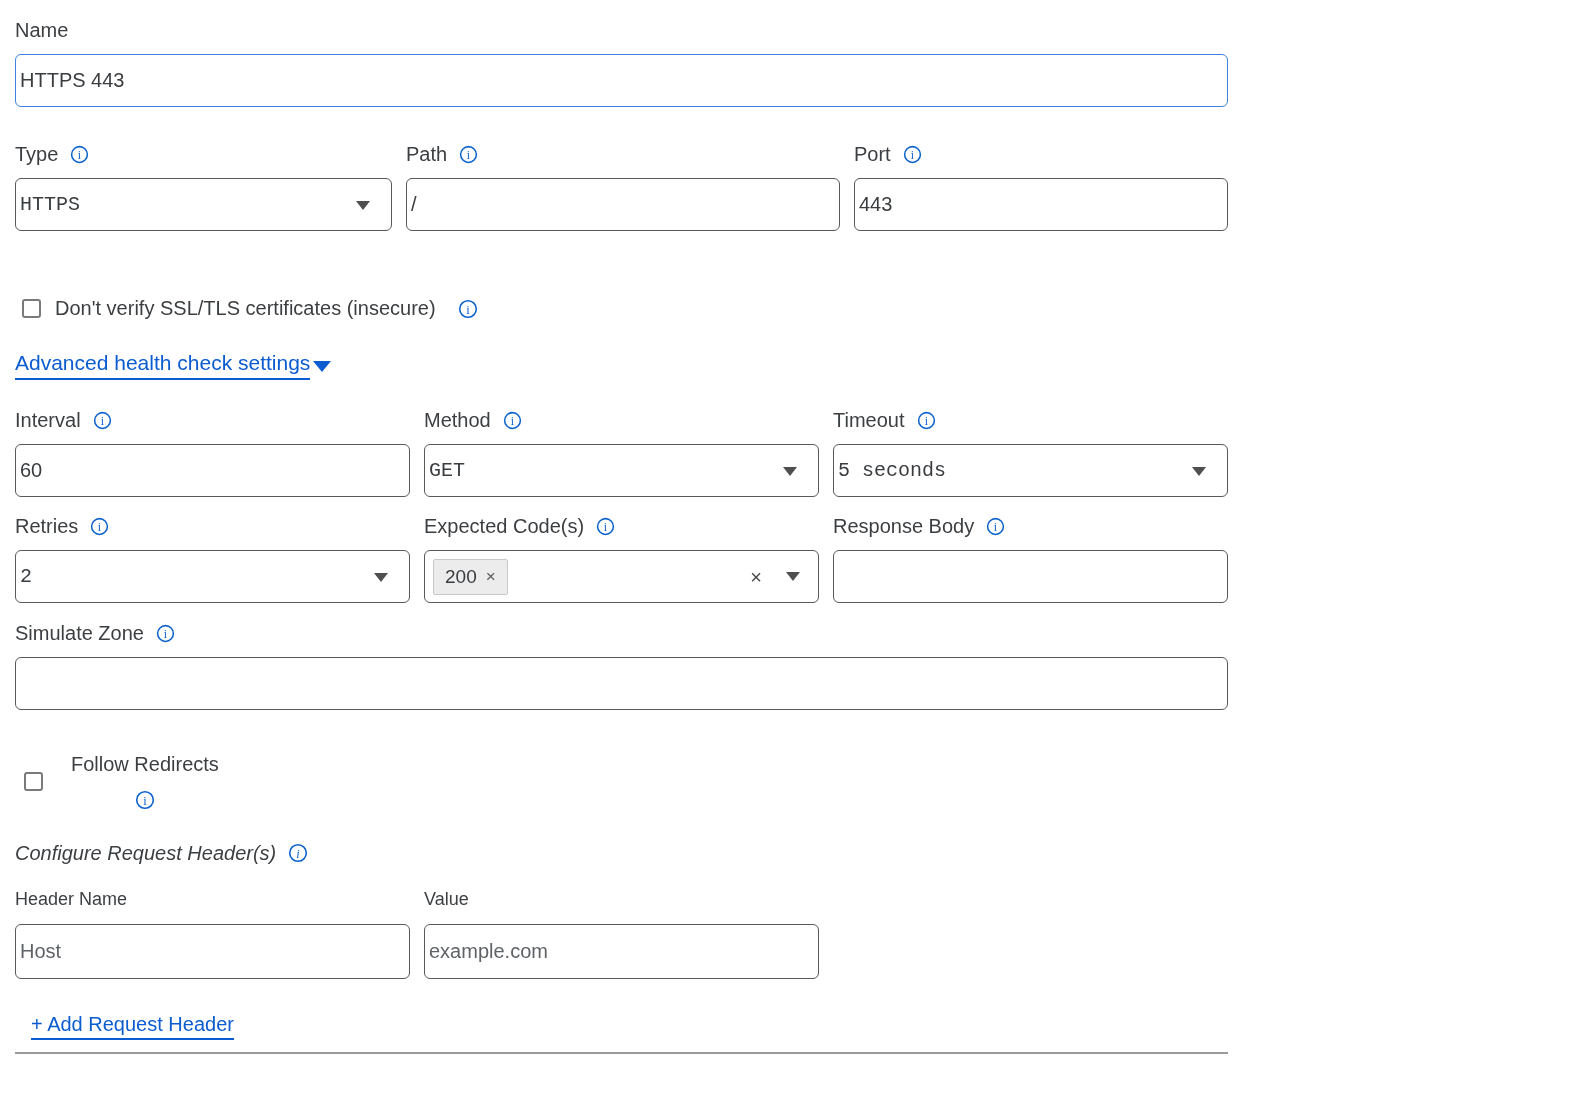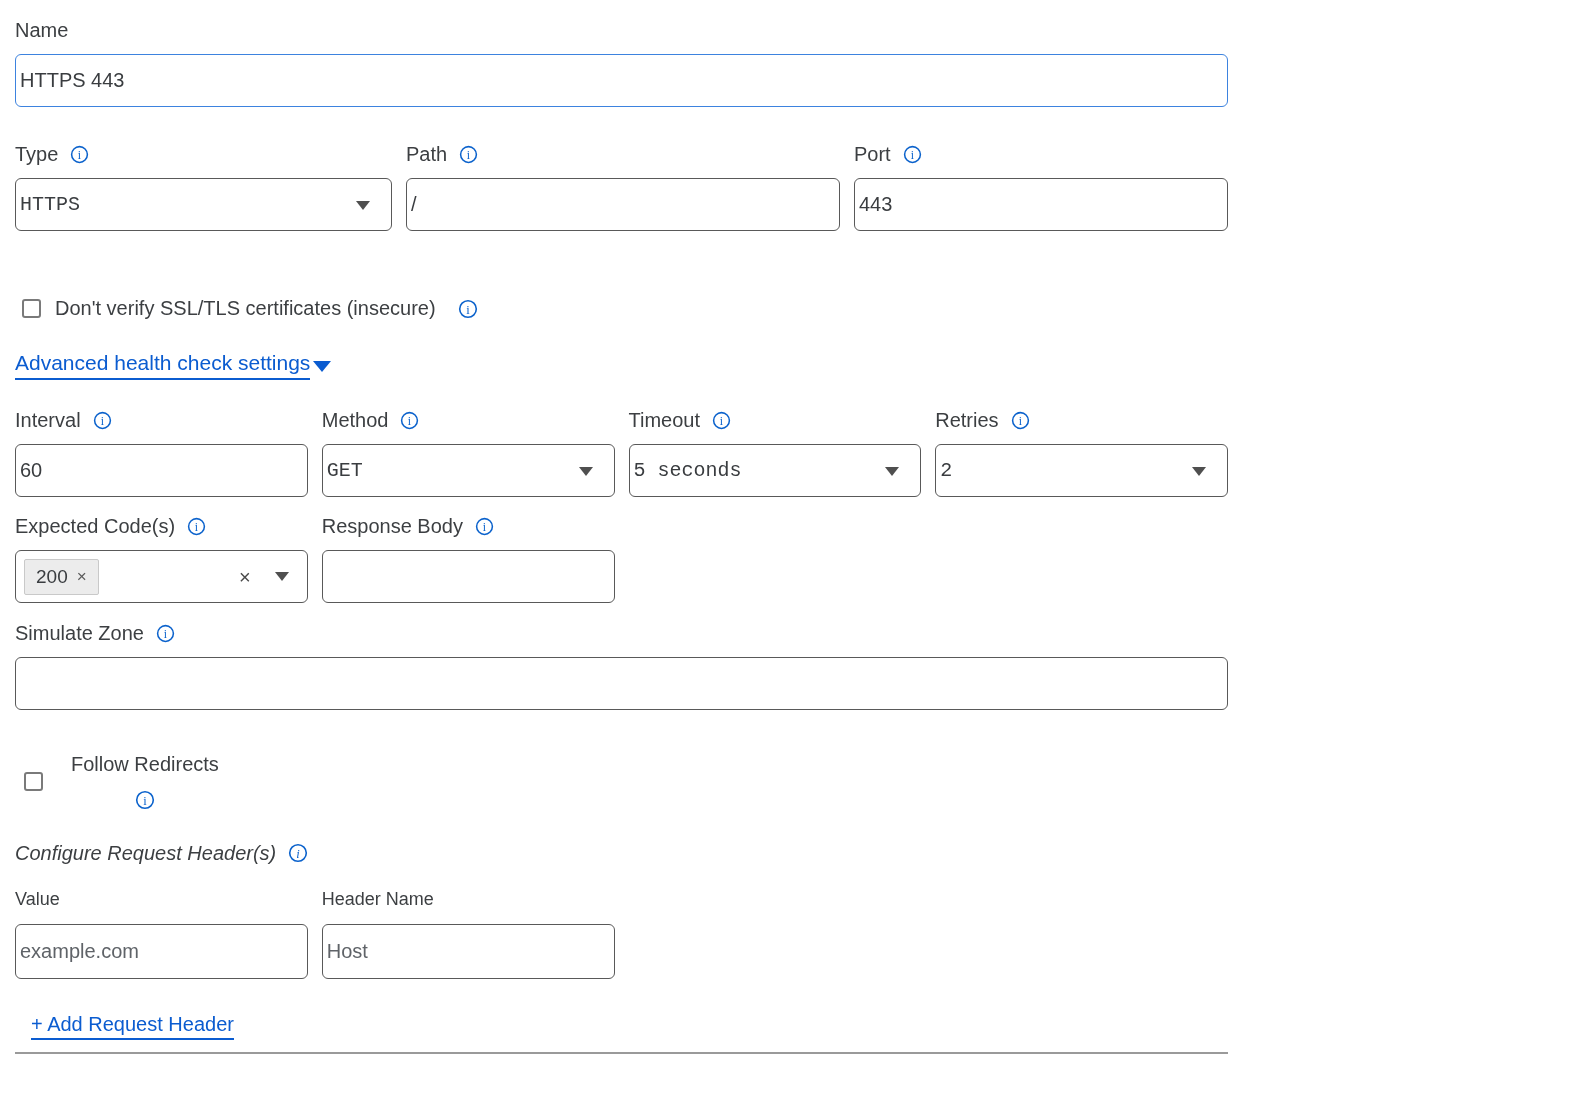--- a/index.html
+++ b/index.html
@@ -67,21 +67,21 @@
     border-top: 9px solid #4f4f4f;
   }
   .row-tpp {
     display: grid;
     grid-template-columns: 377px minmax(0,1fr) 374px;
     gap: 14px;
     margin-top: 35px;
   }
   .grid2 {
     display: grid;
-    grid-template-columns: 1fr 1fr 1fr 1fr;
+    grid-template-columns: 1fr 1fr 1fr;
     column-gap: 14px;
     row-gap: 17px;
   }
   .checkbox-row {
     display: flex;
     align-items: center;
     gap: 14px;
     font-size: 20px;
     color: #3c3f42;
   }
@@ -392,26 +392,26 @@
       <svg width="20" height="20" viewBox="0 0 20 20">
           <circle cx="10" cy="10" r="8.3" fill="none" stroke="currentColor" stroke-width="1.6"></circle>
           <text x="10" y="14.6" text-anchor="middle" font-size="12.5" font-family="Liberation Serif, serif" fill="currentColor">i</text>
         </svg>
     </span>
   </div>
 
   
   <div class="grid2 mt-hdrgrid">
     <div>
+      <div class="small-label">Header Name</div>
+      <input class="text-input hdr-input" type="text" placeholder="Host" style="">
+    </div>
+    <div>
       <div class="small-label">Value</div>
       <input class="text-input hdr-input" type="text" placeholder="example.com" style="">
-    </div>
-    <div>
-      <div class="small-label">Header Name</div>
-      <input class="text-input hdr-input" type="text" placeholder="Host" style="">
     </div>
   </div>
 
   
   <div class="mt-addlink">
     <a class="link add-link">
       <span class="link-text">+ Add Request Header</span>
     </a>
   </div>
 

